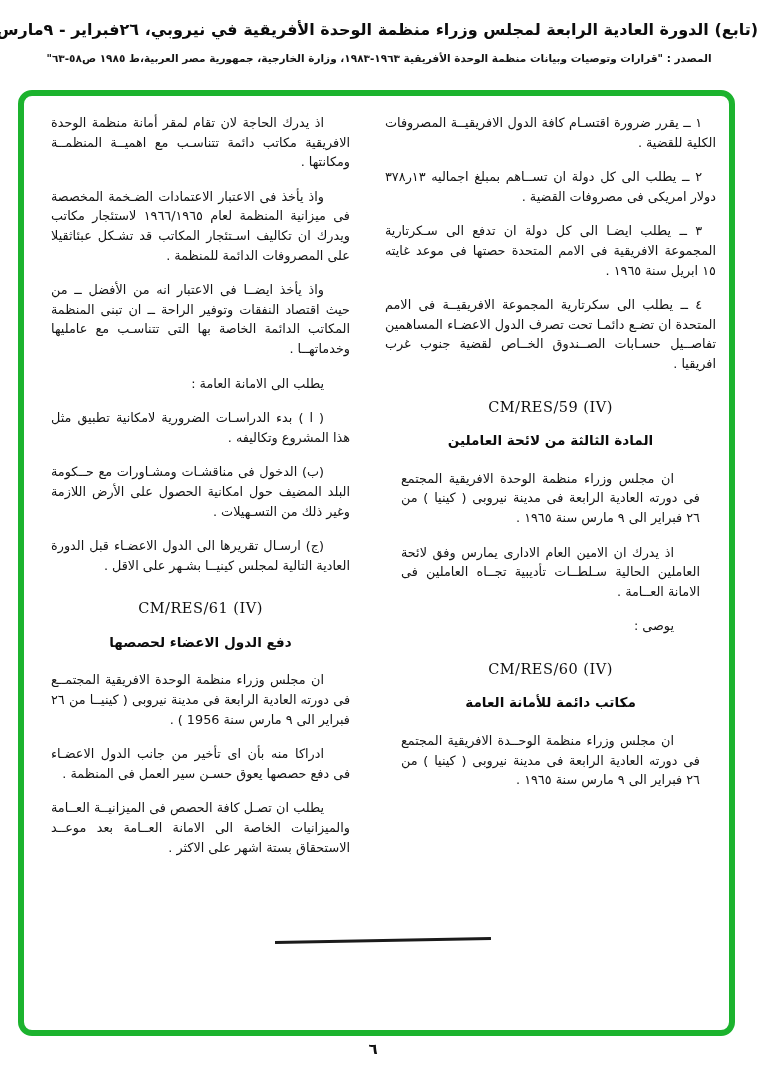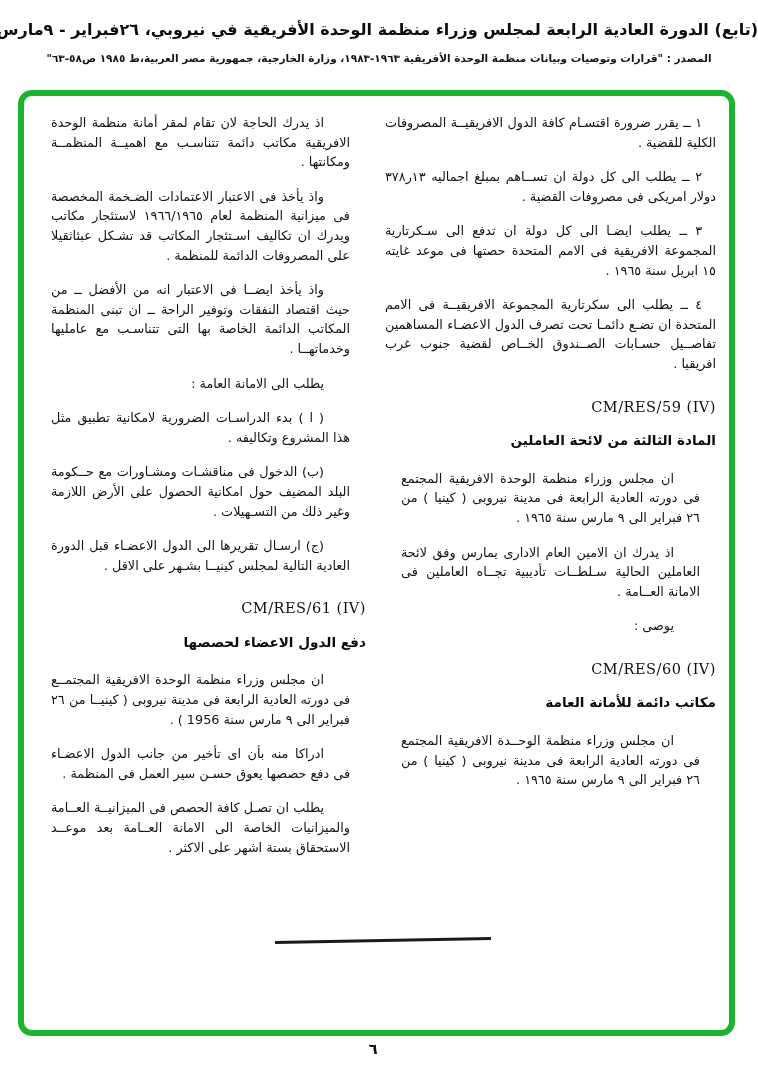--- a/index.html
+++ b/index.html
@@ -26,26 +26,26 @@
     padding:17px 13px 0 20px;box-sizing:border-box;
   }
   .col{
     width:331px;flex:0 0 331px;
     font-size:12.8px;line-height:19.6px;text-align:justify;
     color:#131313;
   }
   .para{margin:0 16px 15px;text-indent:26px;}
   .item{margin:0 0 15px;text-indent:14px;}
   .ref{
-    direction:ltr;text-align:right;unicode-bidi:embed;
+    direction:ltr;text-align:center;unicode-bidi:embed;
     font-family:"DejaVu Serif",serif;font-size:14.5px;letter-spacing:.5px;
     color:#101010;margin:24px 0 14px;text-indent:0;
   }
   .heading{
-    font-weight:bold;text-indent:0;
+    font-weight:bold;text-align:center;text-indent:0;
     font-size:13.6px;color:#0c0c0c;margin:2px 0 18px;
   }
   .divider-line{
     position:absolute;left:275px;top:939px;width:216px;height:2.5px;
     background:#1b1b1b;transform:rotate(-1.1deg);
   }
   .page-number{
     position:absolute;top:1040px;left:0;right:12px;text-align:center;
     font-weight:bold;font-size:15px;color:#111;
   }

